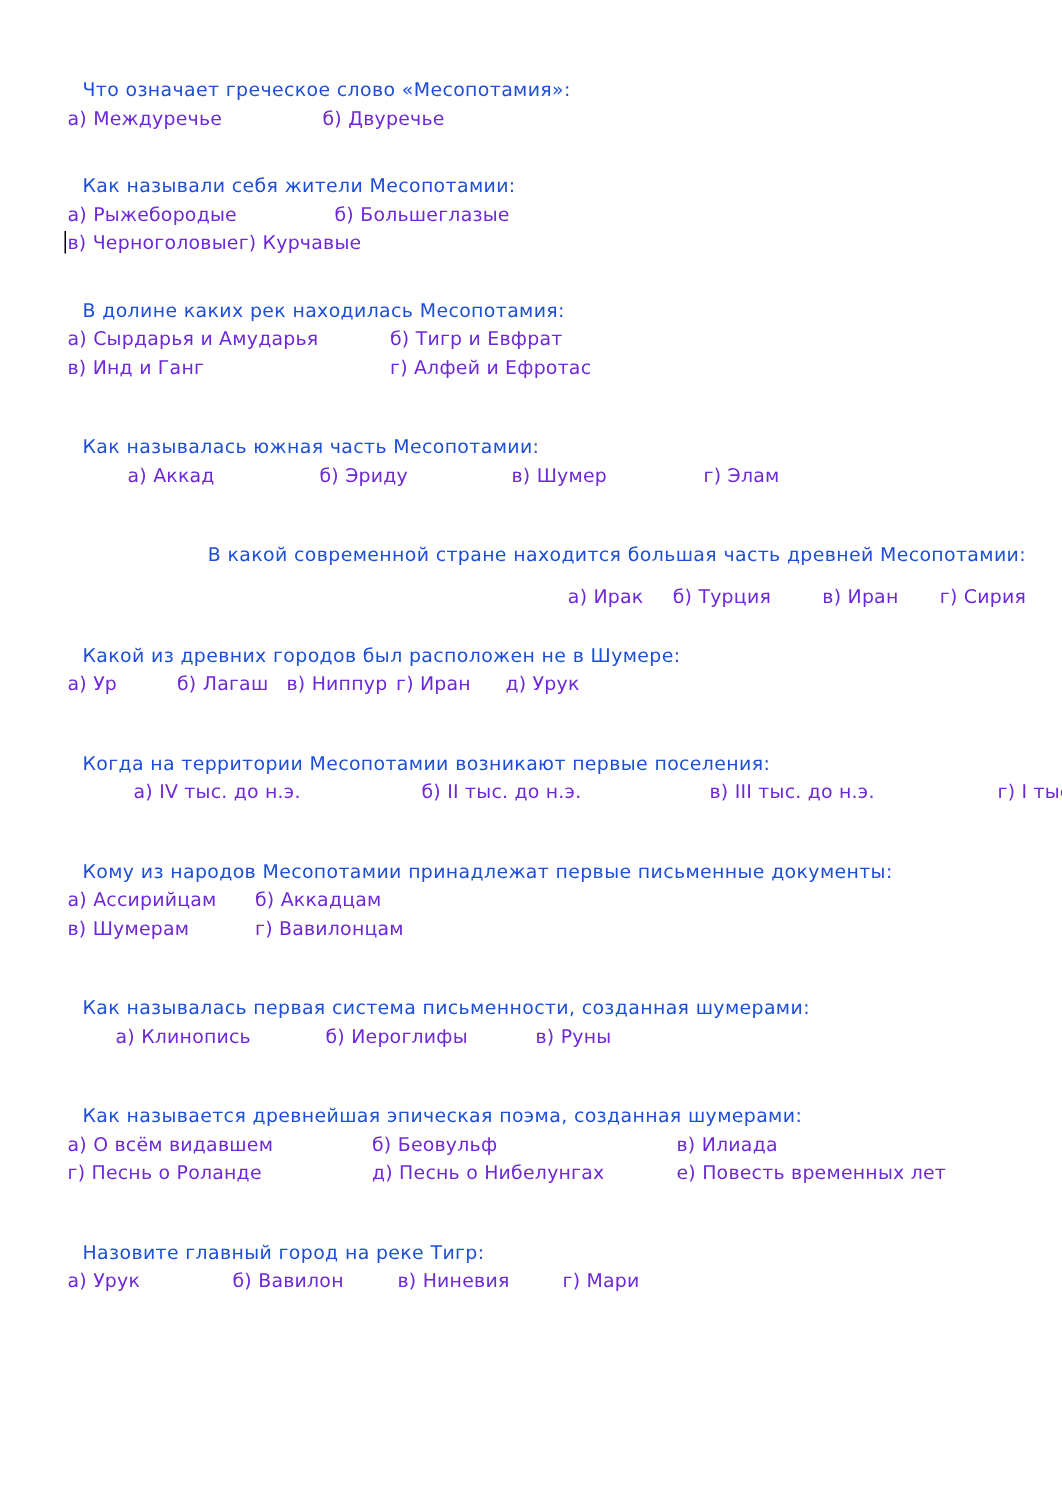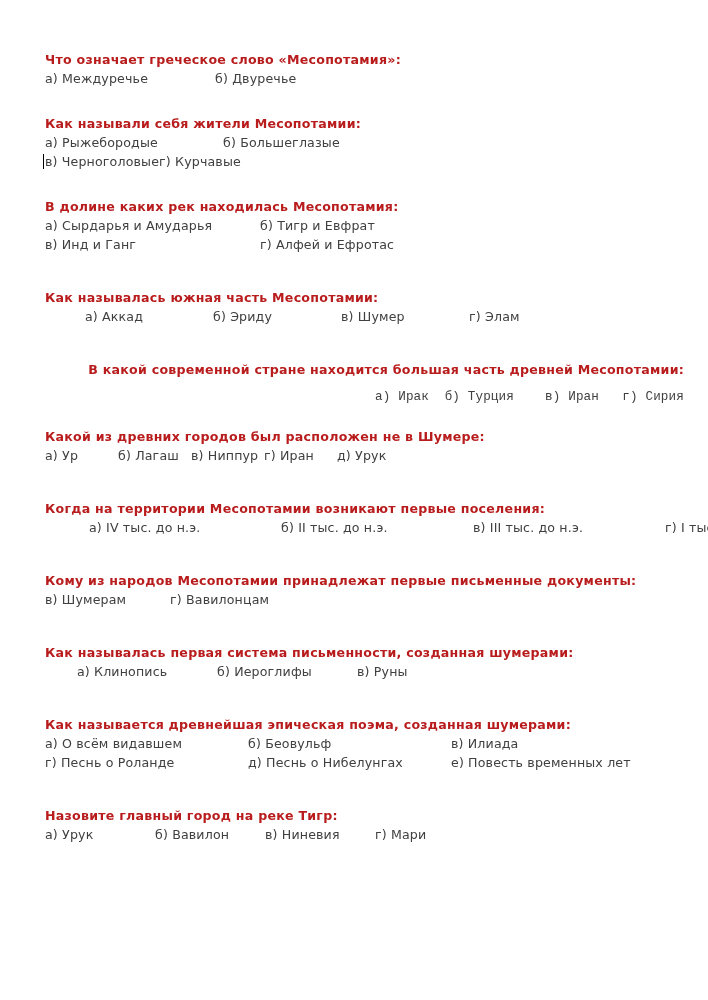--- a/index.html
+++ b/index.html
@@ -27,34 +27,35 @@
   .quiz {
     display: block;
   }
 
   .question-block {
     margin: 0 0 26px 0;
     position: relative;
   }
 
   .question-text {
-    font-weight: bold;
+    font-weight: normal;
     font-size: 12.6px;
     line-height: 19px;
     letter-spacing: 0.25px;
     white-space: nowrap;
-    color: #b91c1c;
+    color: #1d4ed8;
+    margin-left: 10px;
   }
 
   .answer-row {
     font-size: 12.6px;
     line-height: 19px;
     letter-spacing: 0.15px;
     white-space: nowrap;
-    color: #404040;
+    color: #6d28d9;
     position: relative;
   }
 
   .answer-row .opt {
     display: inline-block;
     vertical-align: top;
   }
 
   
   .caret {
@@ -66,21 +67,21 @@
     background: #000000;
   }
 
   
   .cols-2a .opt:nth-child(1) { width: 170px; }
   .cols-2b .opt:nth-child(1) { width: 215px; }
   .cols-2c .opt:nth-child(1) { width: 178px; }
   .cols-2d .opt:nth-child(1) { width: 125px; }
 
   .cols-4a .opt { width: 88px; margin-left: 40px; }
-  .cols-4b .opt { width: 85px; font-family: Liberation Mono, monospace; }
+  .cols-4b .opt { width: 85px; }
   .cols-5a .opt { width: 73px; }
   .cols-4c .opt { width: 148px; margin-left: 44px; }
   .cols-3a .opt { width: 108px; margin-left: 32px; }
   .cols-3b .opt { width: 203px; }
   .cols-4d .opt { width: 110px; }
 
   .tight { margin-bottom: 20px; text-align: right; }
   .loose { margin-bottom: 34px; }
 </style>
 </head>
@@ -141,20 +142,23 @@
     <div class="question-block loose">
       <div class="question-text">Когда на территории Месопотамии возникают первые поселения:</div>
       <div class="answer-row cols-4c">
         <span class="opt">а) IV тыс. до н.э.</span><span class="opt">б) II тыс. до н.э.</span><span class="opt">в) III тыс. до н.э.</span><span class="opt">г) I тыс. до н.э.</span>
       </div>
     </div>
 
     <div class="question-block loose">
       <div class="question-text">Кому из народов Месопотамии принадлежат первые письменные документы:</div>
       <div class="answer-row cols-2d">
+        <span class="opt">а) Ассирийцам</span><span class="opt">б) Аккадцам</span>
+      </div>
+      <div class="answer-row cols-2d">
         <span class="opt">в) Шумерам</span><span class="opt">г)  Вавилонцам</span>
       </div>
     </div>
 
     <div class="question-block loose">
       <div class="question-text">Как называлась первая система письменности, созданная шумерами:</div>
       <div class="answer-row cols-3a">
         <span class="opt">а) Клинопись</span><span class="opt">б) Иероглифы</span><span class="opt">в) Руны</span>
       </div>
     </div>

